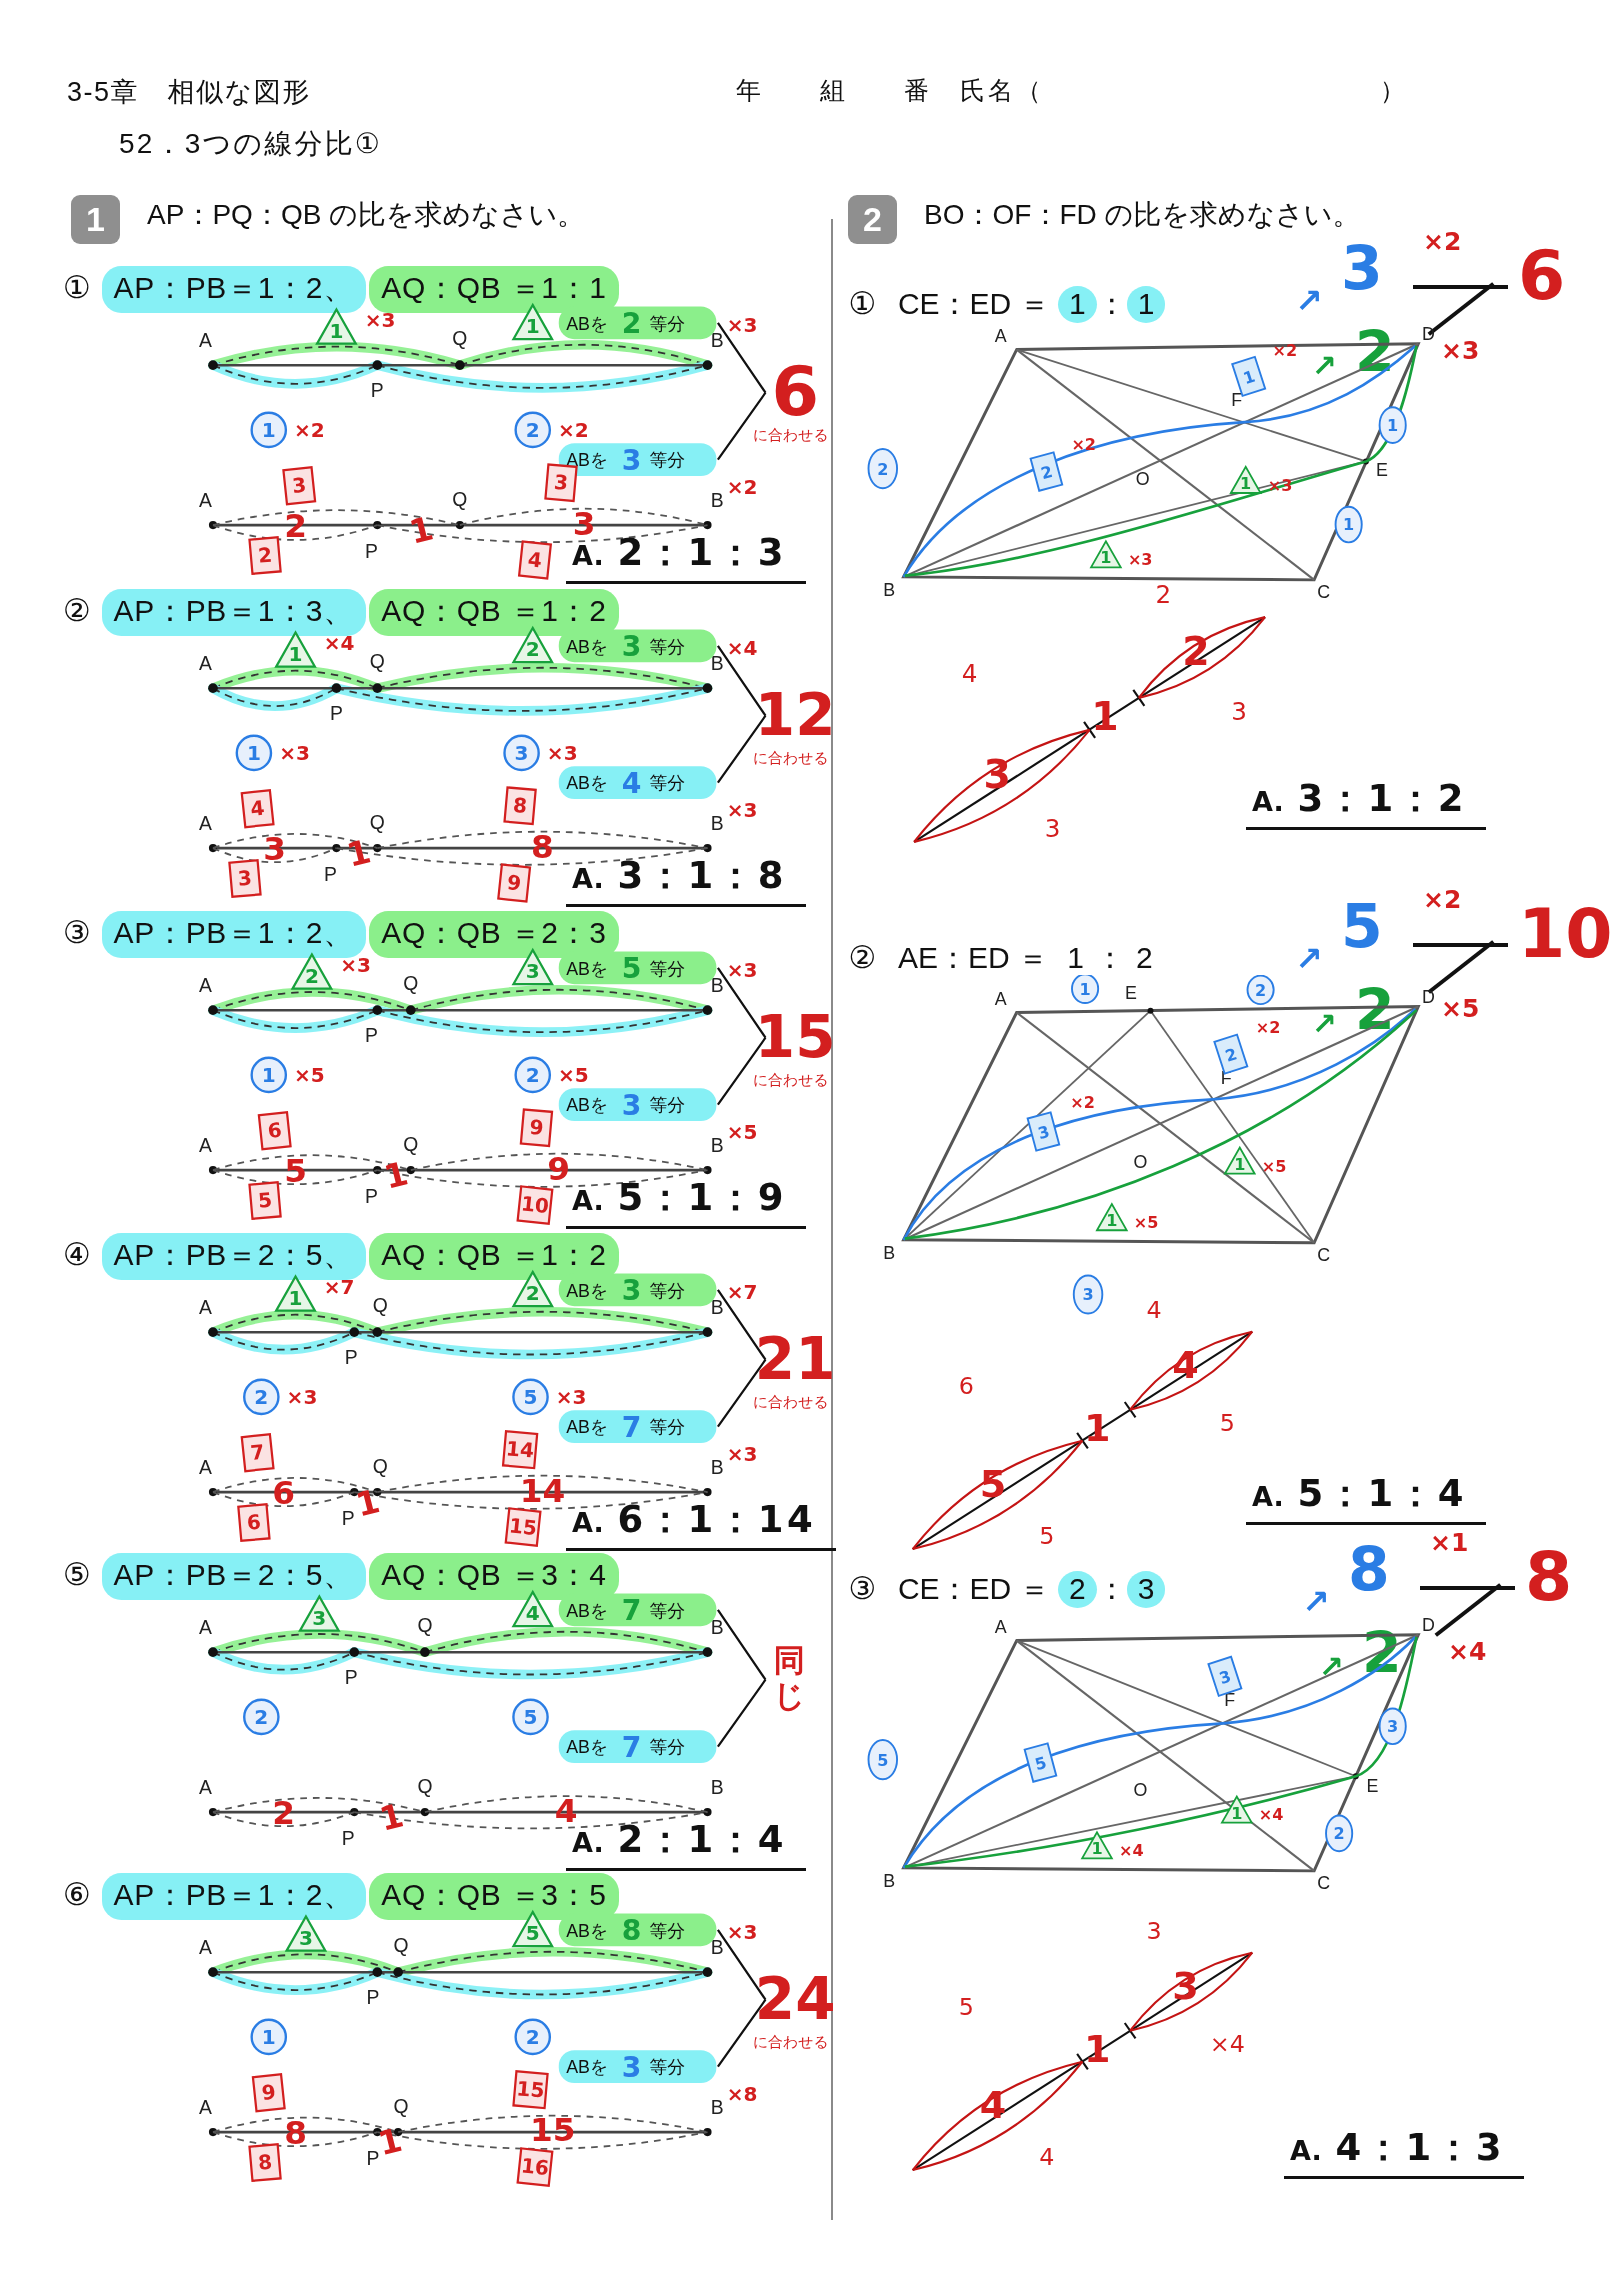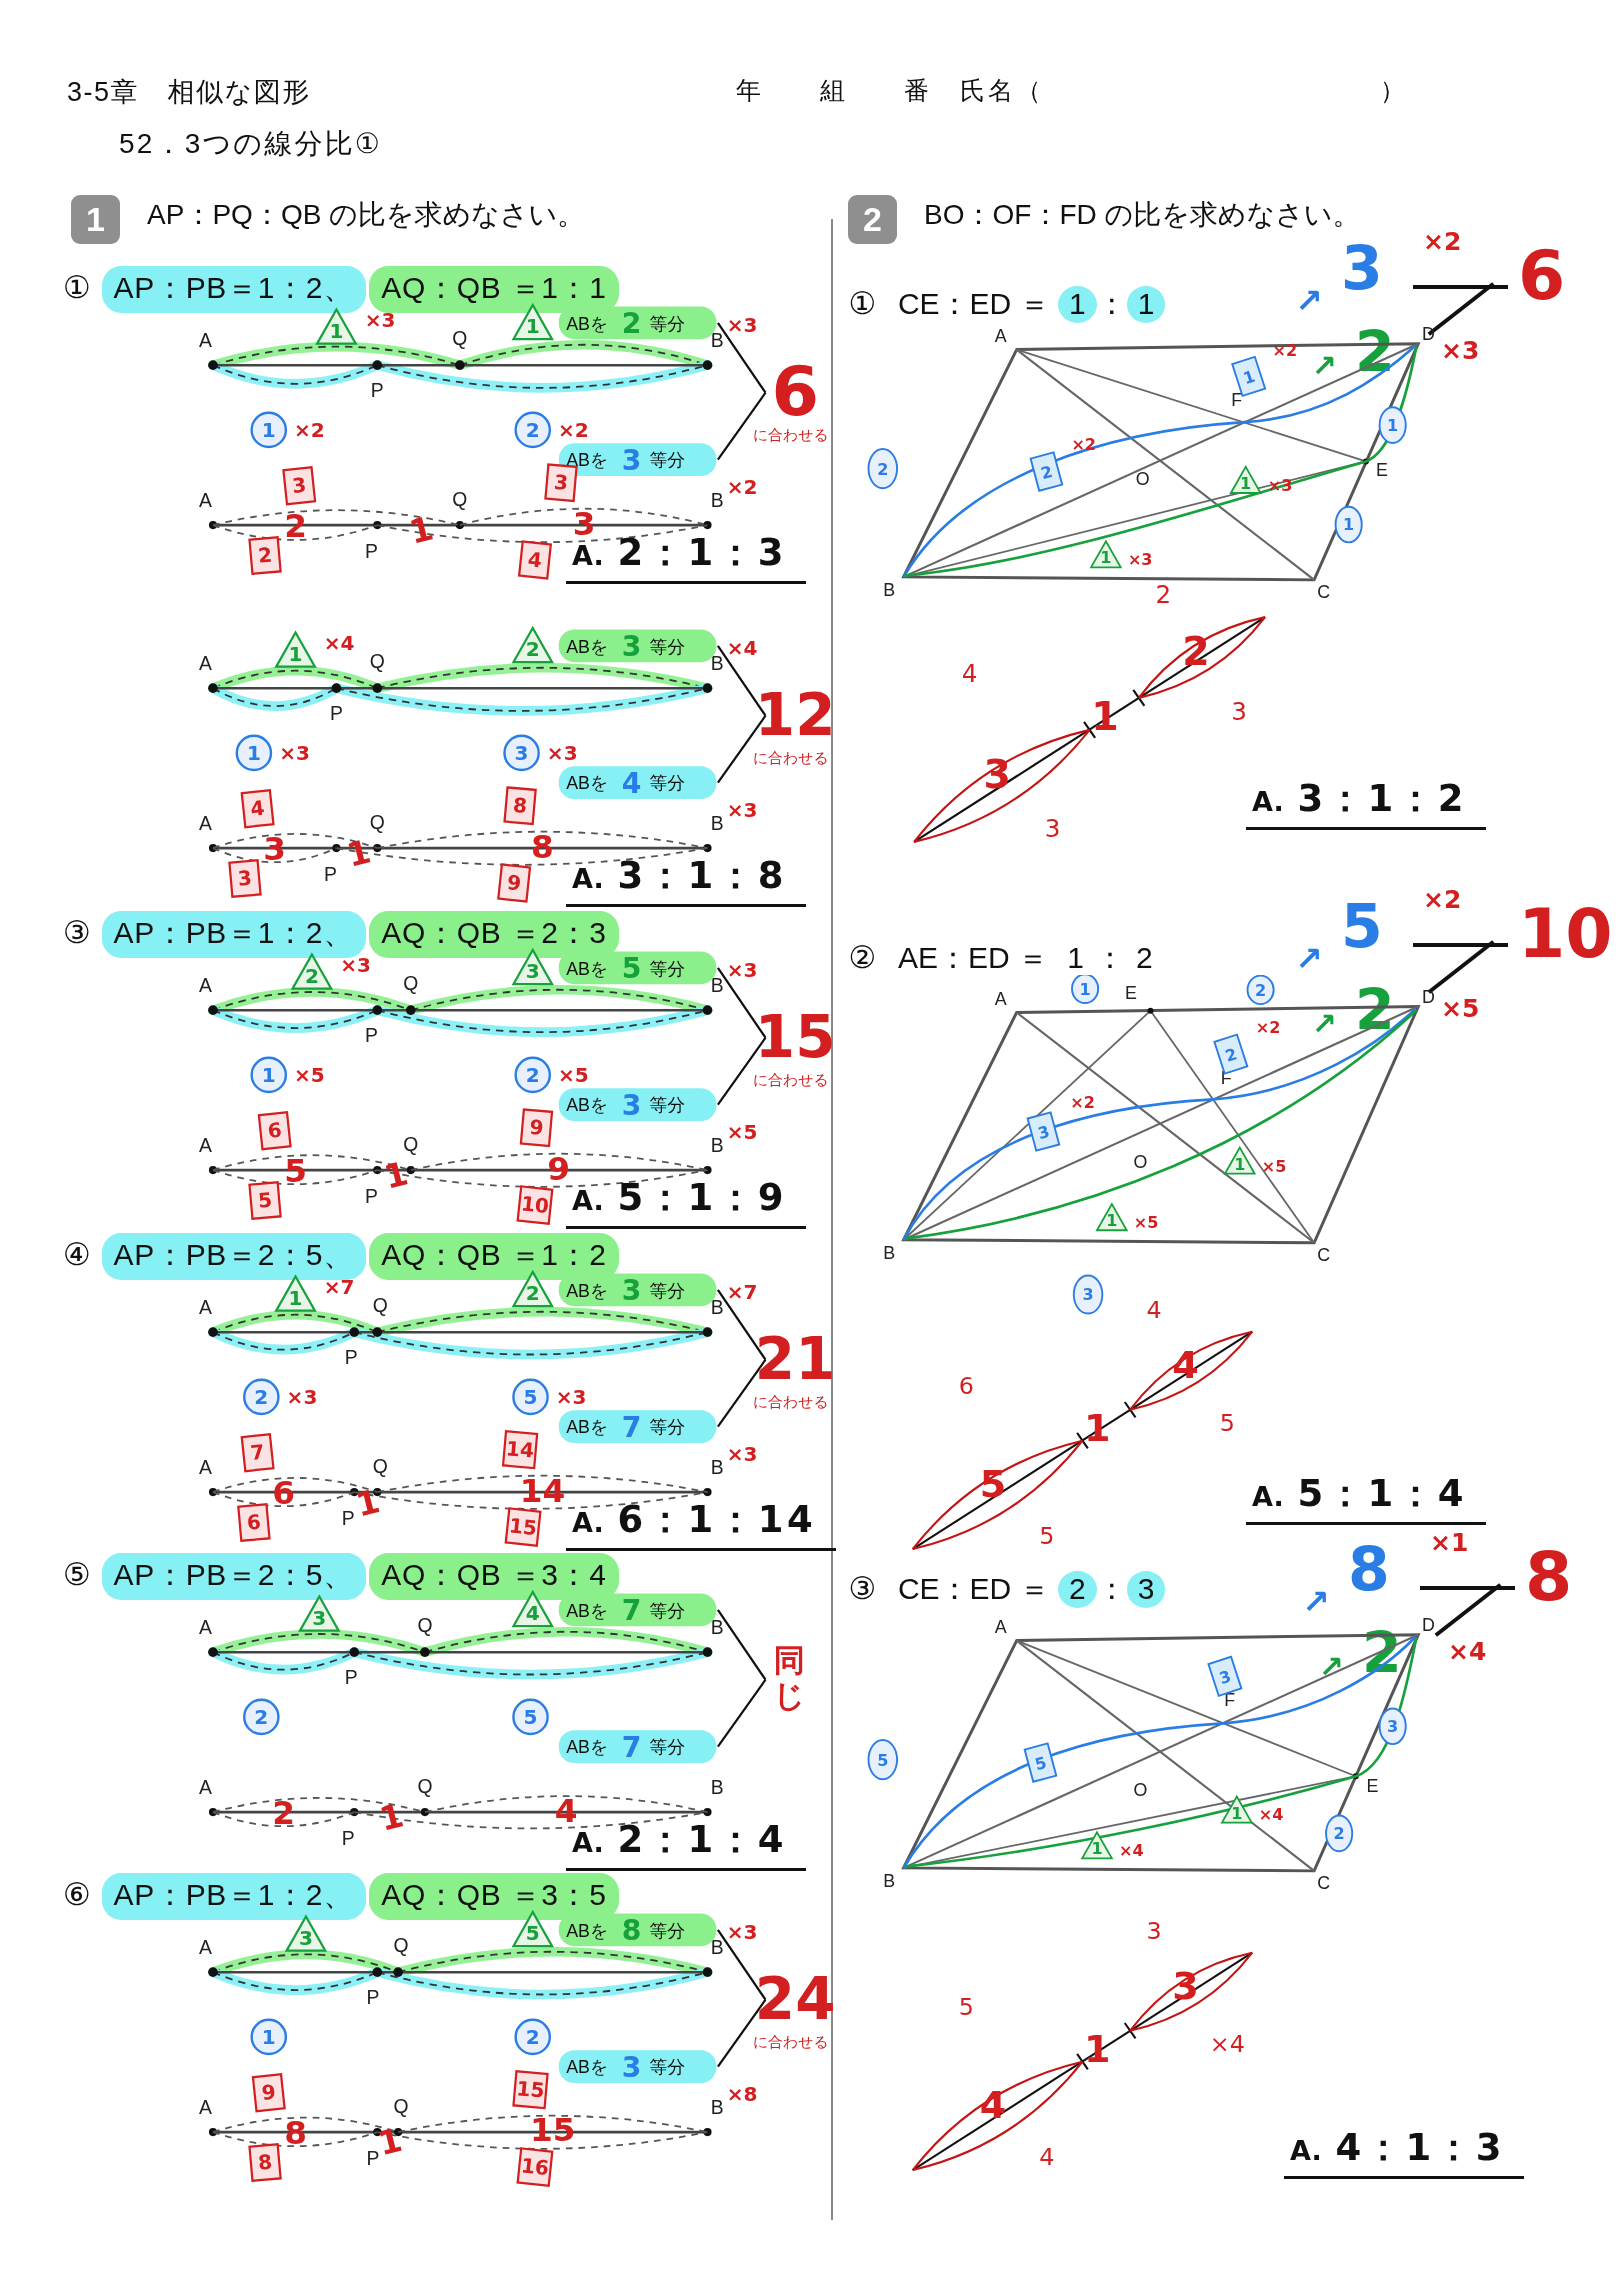--- a/index.html
+++ b/index.html
@@ -212,20 +212,25 @@
           </g>
       </g>
     </svg>
     <div class="lans">
       <span class="ansp hw">A.</span>
       <span class="ansv hw">2：1：3</span>
     </div>
   </div>
 
   <div class="lblock" style="top:589px;">
+    <div class="lhead">
+      <span class="lnum">②</span>
+      <span class="chip cyan">AP：PB＝1：3、</span>
+      <span class="chip green">AQ：QB ＝1：2</span>
+    </div>
     <svg class="ldiag" viewBox="0 0 930 390">
       <g>
         <path class="garc" d="M75,85 Q186,38 296,85"></path>
           <path class="garc" d="M296,85 Q518,30 740,85"></path>
         <path class="dash" d="M75,85 Q186,38 296,85"></path>
           <path class="dash" d="M296,85 Q518,30 740,85"></path>
         <path class="carc" d="M75,85 Q158,133 241,85"></path>
           <path class="carc" d="M241,85 Q490,146 740,85"></path>
         <path class="dash" d="M75,85 Q158,133 241,85"></path>
           <path class="dash" d="M241,85 Q490,146 740,85"></path>

